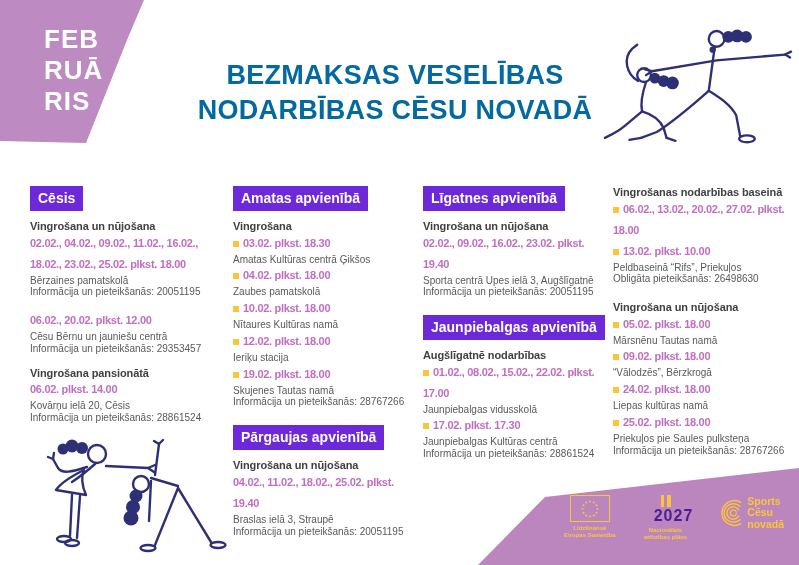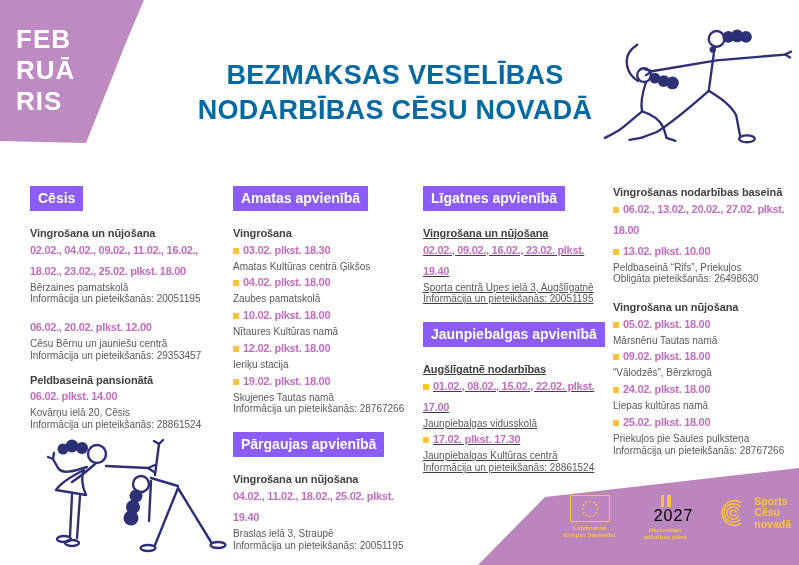--- a/index.html
+++ b/index.html
@@ -2,32 +2,32 @@
 <html><head>
 <meta charset="utf-8">
 <style>
   html,body{margin:0;padding:0;}
   .page{position:relative;width:799px;height:565px;background:#ffffff;overflow:hidden;
         font-family:"Liberation Sans",sans-serif;color:#414042;}
 
   
   .month{position:absolute;left:0;top:0;width:146px;height:147px;background:#bd8ac1;
          clip-path:polygon(0 0,144px 0,127px 40px,86px 143px,0 141px);
-         padding:24px 0 0 16px;box-sizing:border-box;}
+         padding:24px 0 0 44px;box-sizing:border-box;}
   .month div{color:#fff;font-weight:bold;font-size:26px;line-height:31px;letter-spacing:1px;}
 
   
   .title{position:absolute;left:175px;top:58px;width:440px;text-align:center;}
   .title div{color:#0369a1;font-weight:bold;font-size:27px;line-height:35px;letter-spacing:.3px;}
 
   
   .col{position:absolute;top:186px;width:182px;}
-  .col1{left:30px;}.col2{left:233px;}.col3{left:423px;text-decoration:underline;}.col4{left:613px;}
-  .badge{display:inline-block;background:#8b5cf6;color:#fff;font-weight:bold;font-size:14px;
-         padding:4px 8px 5px;margin-bottom:16px;text-align:center;}
+  .col1{left:30px;}.col2{left:233px;}.col3{left:423px;}.col4{left:613px;}
+  .badge{display:inline-block;background:#6d28d9;color:#fff;font-weight:bold;font-size:14px;
+         padding:4px 8px 5px;margin-bottom:9px;text-align:center;}
   .ev{margin-bottom:12px;}
   .ev-title{font-weight:bold;color:#414042;font-size:11px;line-height:12.5px;letter-spacing:-.1px;}
   .dates{font-weight:bold;color:#c16ec0;font-size:11px;line-height:21px;letter-spacing:-.3px;}
   .place,.info{color:#58595b;font-size:10px;line-height:11.8px;}
   .bullet{display:inline-block;width:6px;height:6px;background:#fbc43b;margin-right:4px;}
   .group2{margin-top:17px;}
 
   
   .illu-top{position:absolute;left:598px;top:12px;}
   .illu-bottom{position:absolute;left:14px;top:418px;}
@@ -35,22 +35,22 @@
   
   .banner{position:absolute;left:470px;top:455px;width:329px;height:110px;background:#bb86bd;
           clip-path:polygon(75px 42px,329px 13px,329px 110px,8px 110px);}
   .logos{position:absolute;left:94px;top:40px;display:flex;gap:22px;align-items:flex-start;}
   .logo{display:flex;flex-direction:column;align-items:center;}
   .eu-flag{width:40px;height:27px;border:1.5px solid #fbc43b;box-sizing:border-box;
            display:flex;align-items:center;justify-content:center;}
   .logo-caption{color:#fbc43b;font-weight:bold;font-size:6px;line-height:7px;text-align:center;margin-top:3px;}
   .nap-bars{display:flex;gap:3px;height:12px;align-items:flex-end;}
   .nap-bars span{display:block;width:3.5px;height:12px;background:#fbc43b;}
-  .nap-year{color:#000000;font-weight:normal;font-size:16px;line-height:17px;letter-spacing:1px;margin-left:16px;}
-  .sports{flex-direction:row;align-items:center;gap:7px;}
+  .nap-year{color:#4c1d95;font-weight:bold;font-size:16px;line-height:17px;letter-spacing:1px;margin-left:16px;}
+  .sports{flex-direction:row;align-items:center;}
   .sports-text div{color:#fbc43b;font-weight:bold;font-size:10.5px;line-height:11.5px;}
 </style>
 </head>
 <body>
 
 <div class="page">
 
   <div class="month">
     <div>FEB</div>
     <div>RUĀ</div>
@@ -98,21 +98,21 @@
       <div class="dates">02.02., 04.02., 09.02., 11.02., 16.02., 18.02., 23.02., 25.02. plkst. 18.00</div>
       <div class="place">Bērzaines pamatskolā</div>
       <div class="info">Informācija un pieteikšanās: 20051195</div>
     </div>
     <div class="ev">
       <div class="dates">06.02., 20.02. plkst. 12.00</div>
       <div class="place">Cēsu Bērnu un jauniešu centrā</div>
       <div class="info">Informācija un pieteikšanās: 29353457</div>
     </div>
     <div class="ev">
-      <div class="ev-title">Peldbaseinā pansionātā</div>
+      <div class="ev-title">Vingrošana pansionātā</div>
       <div class="dates">06.02. plkst. 14.00</div>
       <div class="place">Kovārņu ielā 20, Cēsis</div>
       <div class="info">Informācija un pieteikšanās: 28861524</div>
     </div>
   </div>
 
   <div class="col col2">
     <span class="badge">Amatas apvienībā</span>
     <div class="ev">
       <div class="ev-title">Vingrošana</div>

